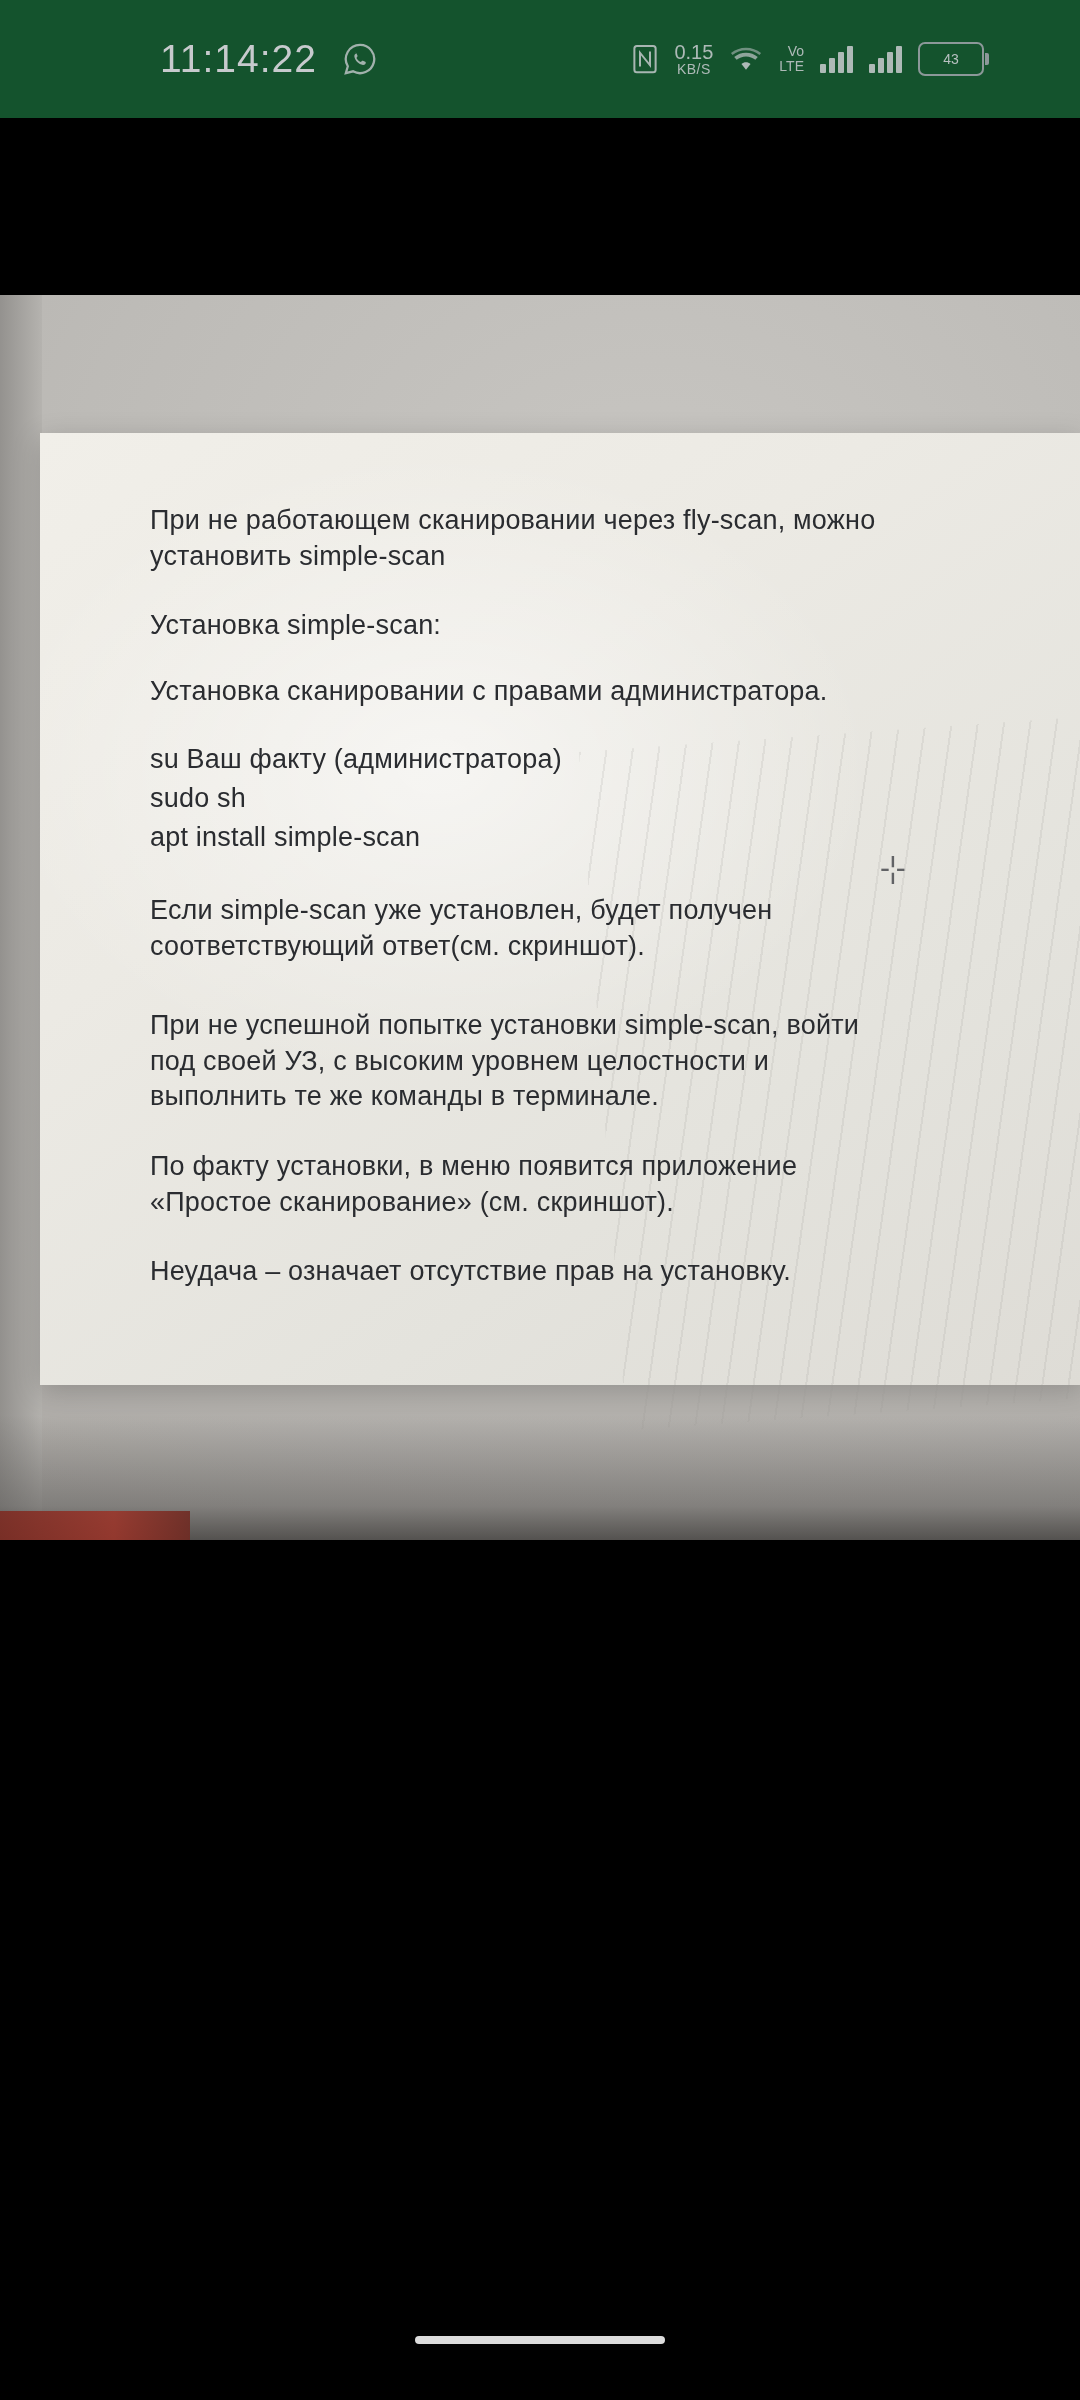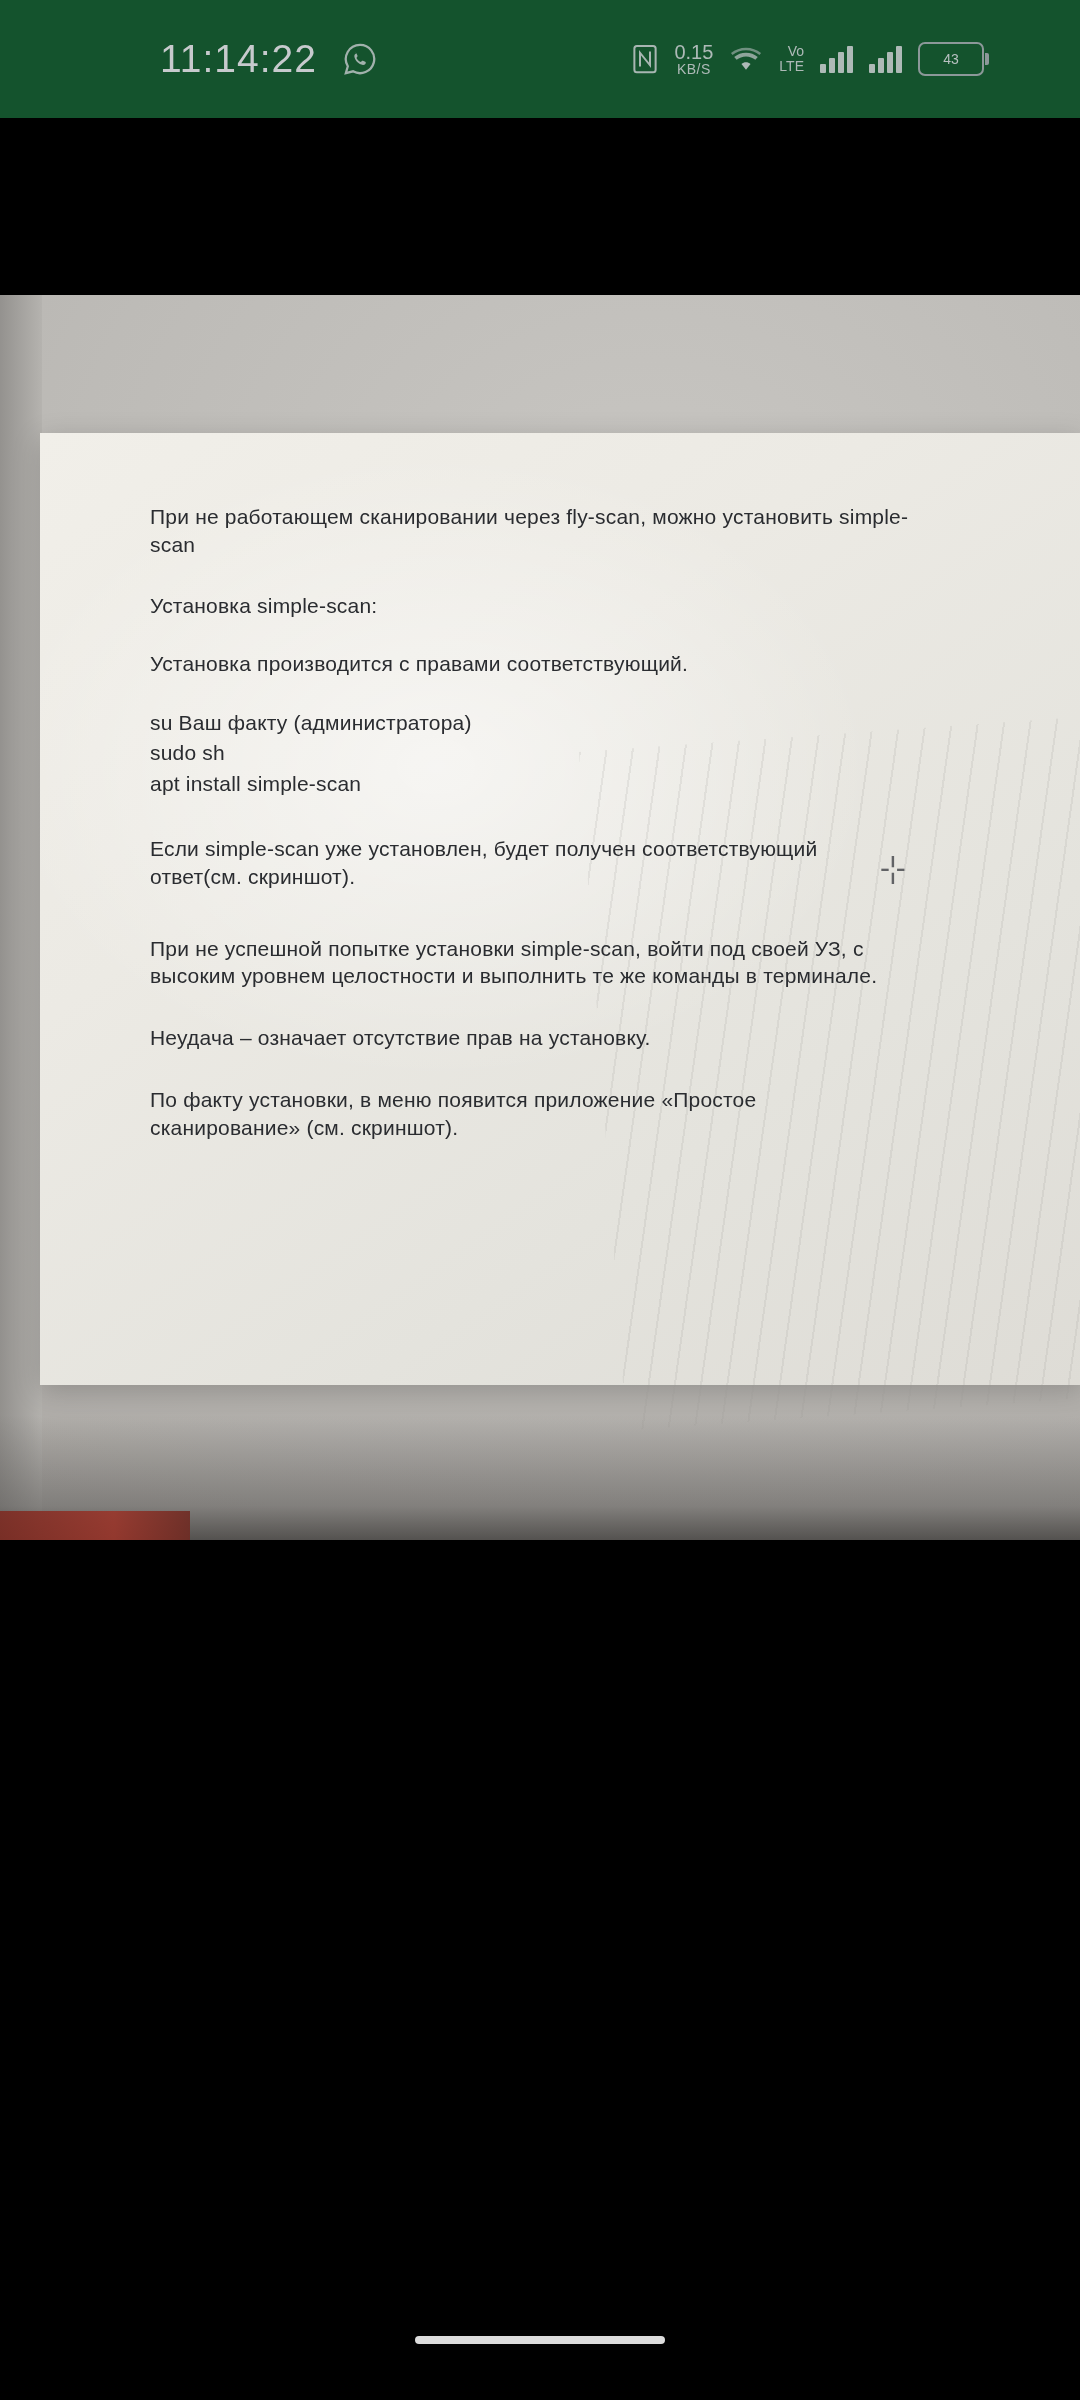--- a/index.html
+++ b/index.html
@@ -162,21 +162,21 @@
     pointer-events:none;
     opacity:.55;
   }
 
   .doc-text {
     position: absolute;
     left: 110px;
     top: 70px;
     width: 760px;
     color: #2a2c30;
-    font-size: 21px;
+    font-size: 27px;
     line-height: 1.32;
     letter-spacing: .2px;
   }
   .doc-text p { margin: 0 0 34px 0; }
   .doc-text p.tight { margin-bottom: 30px; }
   .doc-text p.cmds { margin-bottom: 36px; line-height: 1.45; }
   .doc-text p.gap-lg { margin-bottom: 44px; }
 
   .cursor-mark {
     position: absolute;
@@ -270,28 +270,28 @@
   <div class="wall"></div>
   <div class="left-dark"></div>
 
   <div class="sheet">
     <div class="sheet-glow"></div>
     <div class="sheet-lines"></div>
 
     <div class="doc-text">
       <p>При не работающем сканировании через fly-scan, можно установить simple-scan</p>
       <p class="tight">Установка simple-scan:</p>
-      <p class="tight">Установка производится с правами соответствующий.</p>
+      <p class="tight">Установка сканировании с правами администратора.</p>
       <p class="cmds" style="white-space: pre-line;">su Ваш факту (администратора)
 sudo sh
 apt install simple-scan</p>
       <p class="gap-lg">Если simple-scan уже установлен,  будет получен соответствующий ответ(см. скриншот).</p>
       <p>При не успешной попытке установки simple-scan, войти под своей УЗ, с высоким уровнем целостности и выполнить те же команды в терминале.</p>
+      <p>По факту установки, в меню появится приложение «Простое сканирование» (см. скриншот).</p>
       <p>Неудача – означает отсутствие прав на установку.</p>
-      <p>По факту установки, в меню появится приложение «Простое сканирование» (см. скриншот).</p>
     </div>
 
     <div class="cursor-mark">-¦-</div>
   </div>
 
   <div class="wall-shadow-bottom"></div>
   <div class="red-strip"></div>
   <div class="bottom-black"></div>
 </div>
 

